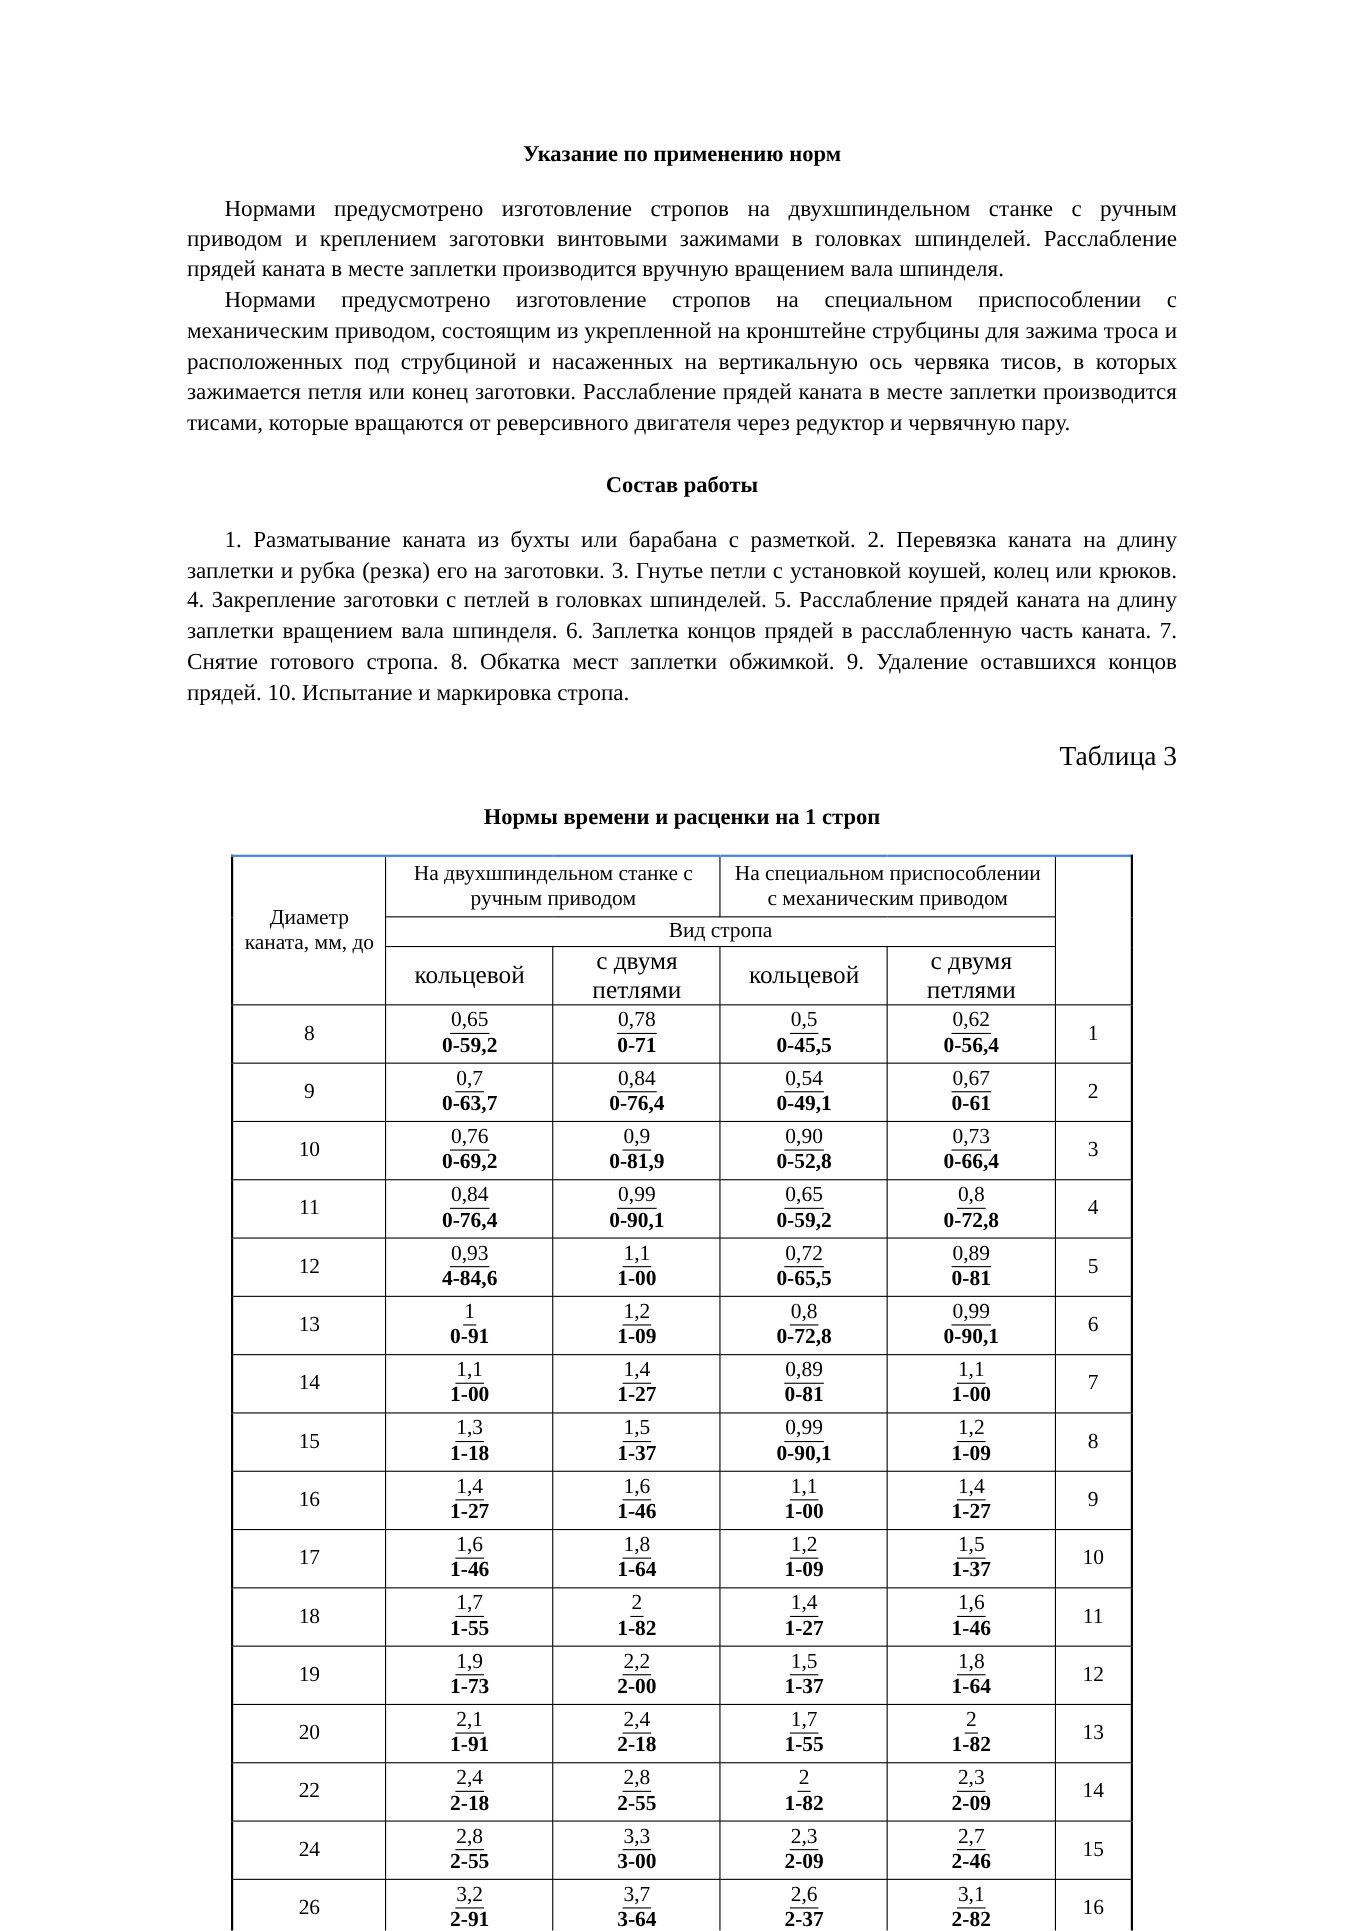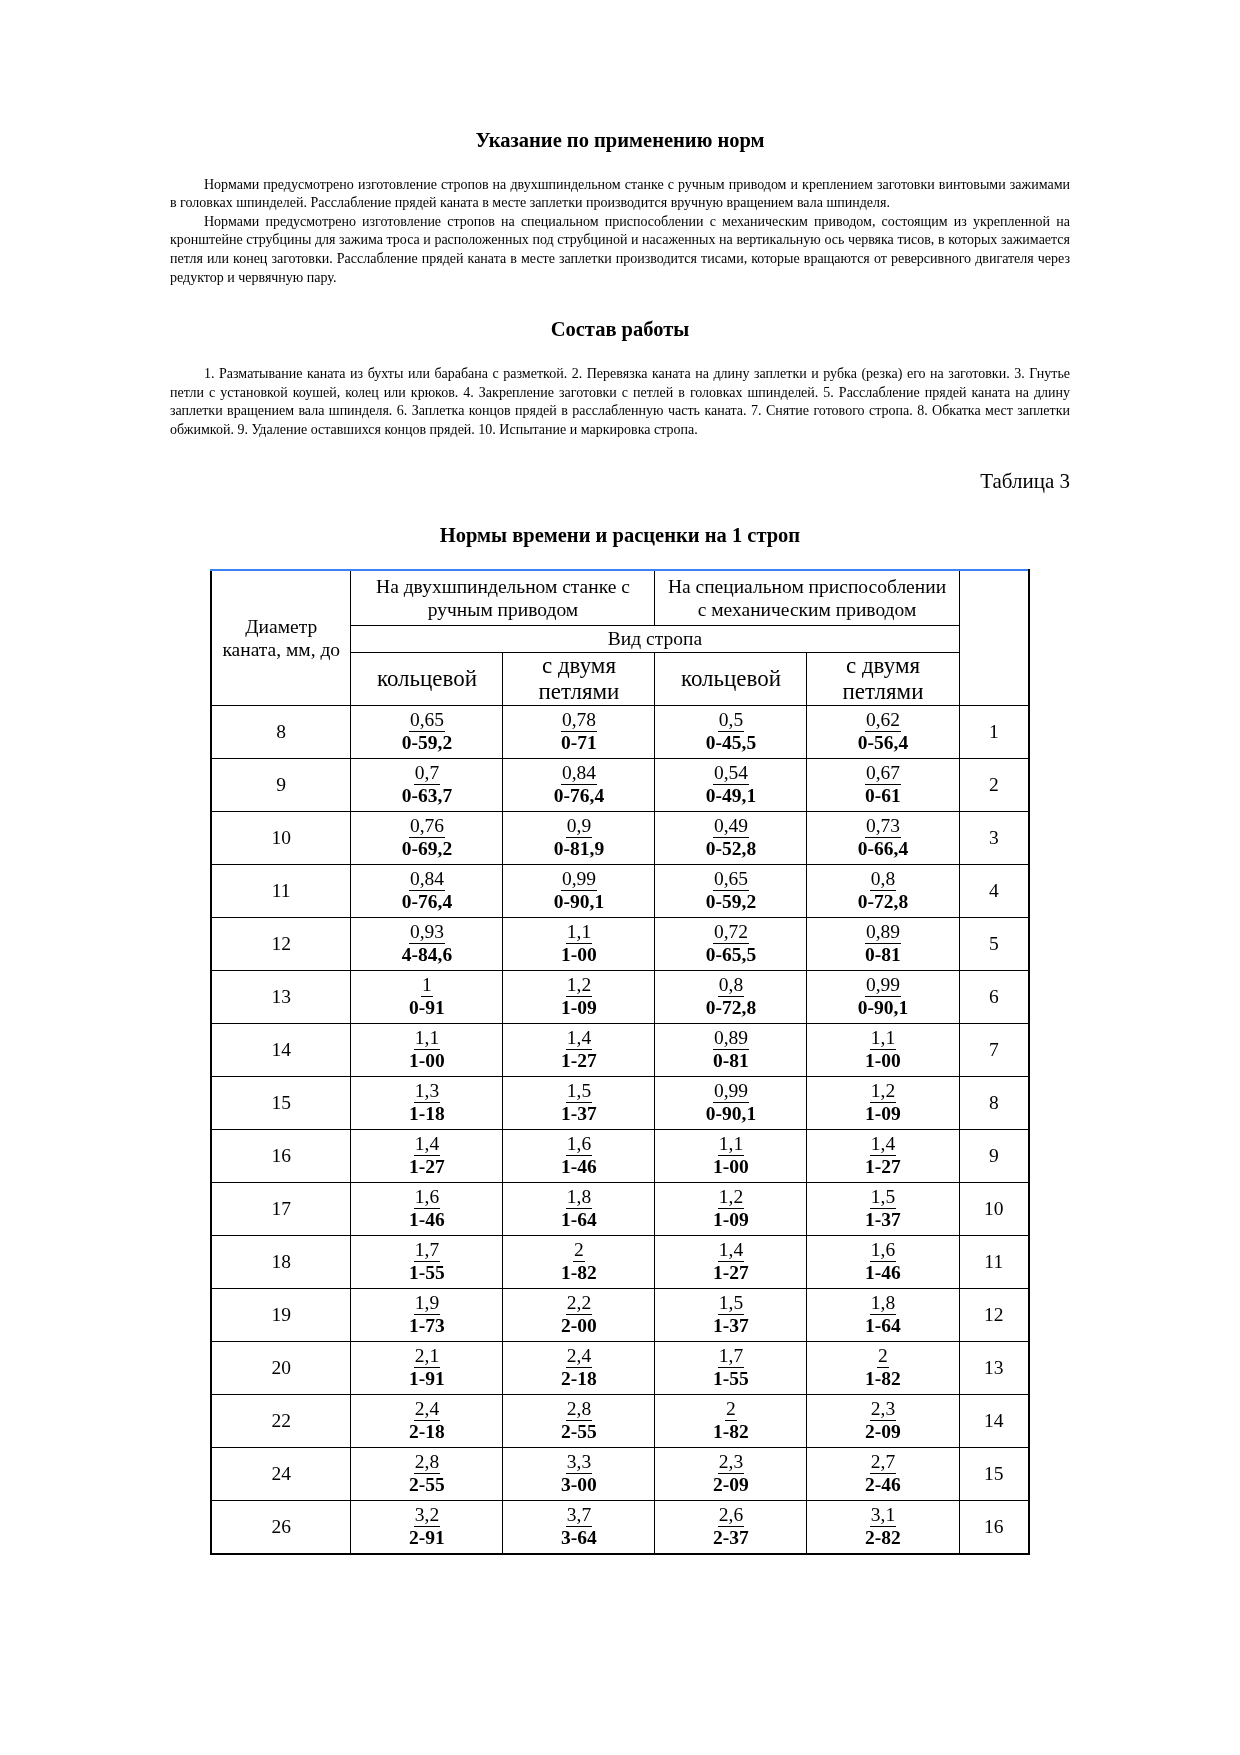--- a/index.html
+++ b/index.html
@@ -22,33 +22,33 @@
     padding: 128px 170px 0 170px;
   }
   .heading {
     text-align: center;
     font-weight: bold;
     font-size: 20.5px;
     line-height: 1.25;
     margin: 0;
   }
   .para {
-    font-size: 14px;
+    font-size: 21px;
     line-height: 1.33;
     text-align: justify;
     text-justify: inter-word;
     margin: 0;
     text-indent: 34px;
     hyphens: none;
   }
   .block-gap { height: 22px; }
   .block-gap-lg { height: 30px; }
   .table-label {
     text-align: right;
-    font-size: 21px;
+    font-size: 25px;
     margin: 0;
   }
   .table-title {
     text-align: center;
     font-weight: bold;
     font-size: 20.5px;
     margin: 0;
   }
 
   table.norms {
@@ -230,21 +230,21 @@
           <td class="diam outer-left">10</td>
           <td class="datacell">
             <span class="v-top"><span>0,76</span></span>
             <span class="v-bot">0-69,2</span>
           </td>
           <td class="datacell">
             <span class="v-top"><span>0,9</span></span>
             <span class="v-bot">0-81,9</span>
           </td>
           <td class="datacell">
-            <span class="v-top"><span>0,49</span></span>
+            <span class="v-top"><span>0,90</span></span>
             <span class="v-bot">0-52,8</span>
           </td>
           <td class="datacell">
             <span class="v-top"><span>0,73</span></span>
             <span class="v-bot">0-66,4</span>
           </td>
           <td class="num outer-right">3</td>
         </tr>
         <tr>
           <td class="diam outer-left">11</td>

